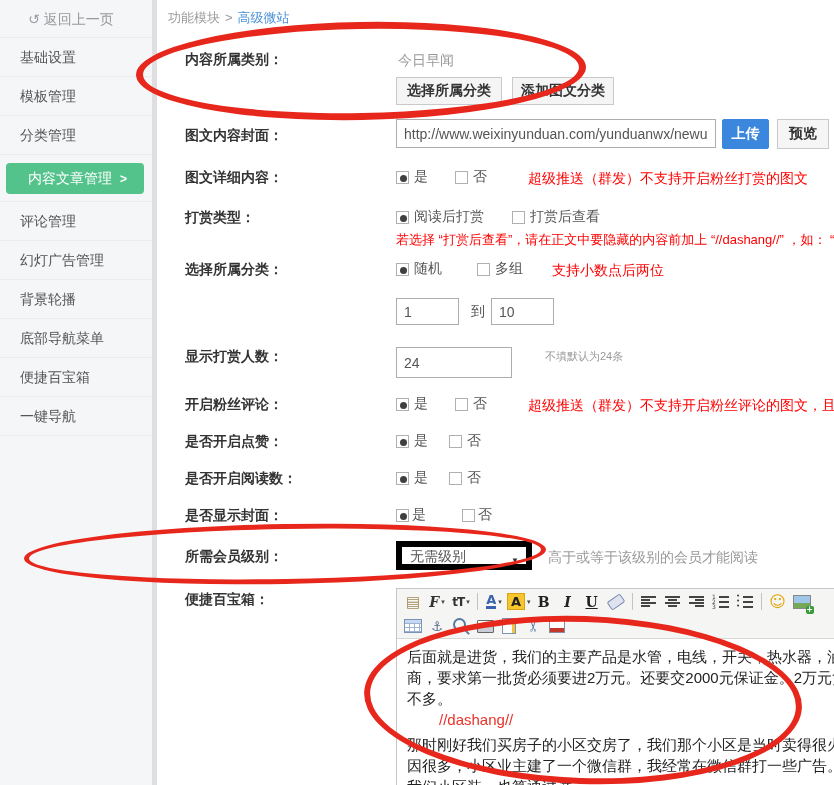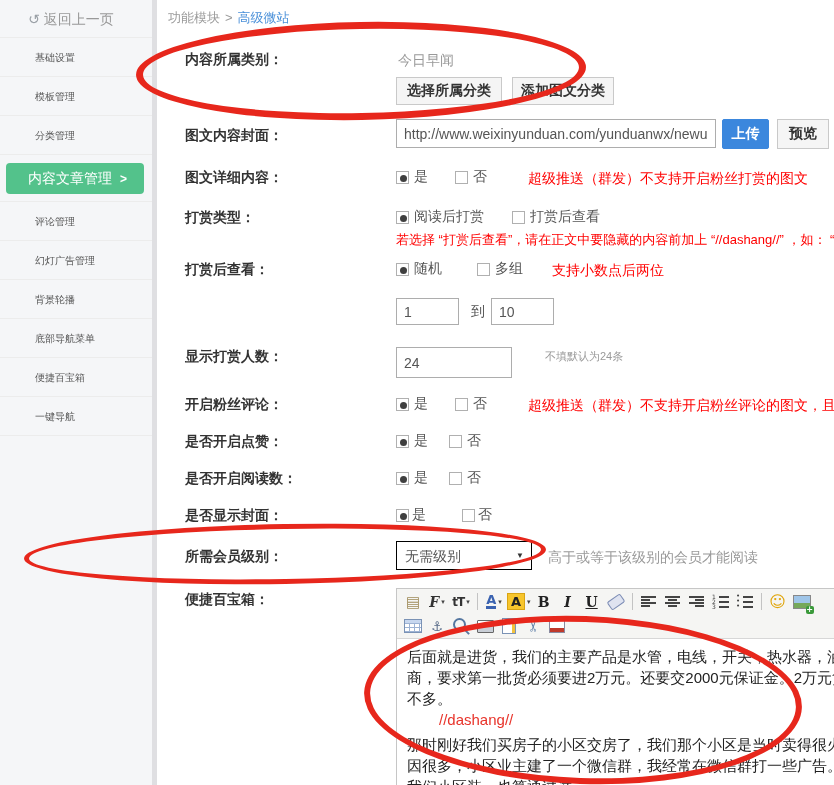--- a/index.html
+++ b/index.html
@@ -4,21 +4,21 @@
 <style>
   * { margin:0; padding:0; box-sizing:border-box; }
   html,body { width:834px; height:785px; font-family:"Liberation Sans","DejaVu Sans",sans-serif; background:#fff; }
   .page { position:relative; width:834px; height:785px; overflow:hidden; background:#fff; }
 
   
   .sidebar { position:absolute; left:0; top:0; width:152px; height:785px; background:#f5f6f8; }
   .v-divider { position:absolute; left:152px; top:0; width:5px; height:785px; background:#dfdfe2; }
   .back { height:38px; line-height:38px; padding-left:28px; font-size:14px; color:#999; border-bottom:1px solid #ececec; cursor:pointer; }
   .back-ic::before { content:"↺"; margin-right:4px; font-size:14px; color:#9aa0a6; }
-  .side-item { height:39px; line-height:39px; padding-left:35px; font-size:10px; color:#555; border-bottom:1px solid #ececec; cursor:pointer; }
+  .side-item { height:39px; line-height:39px; padding-left:20px; font-size:14px; color:#555; border-bottom:1px solid #ececec; cursor:pointer; }
   .side-item-active-wrap { height:47px; border-bottom:1px solid #ececec; position:relative; }
   .side-pill { position:absolute; left:6px; top:8px; width:138px; height:31px; background:#53c28b; border-radius:4px; color:#fff; font-size:14px; line-height:31px; padding-left:22px; cursor:pointer; }
   .chev::before { content:">"; font-weight:bold; font-size:12px; margin-left:8px; color:#fff; }
 
   
   .breadcrumb { position:absolute; left:168px; top:9px; font-size:13px; color:#9a9a9a; }
   .breadcrumb .sep { margin:0 5px; color:#9a9a9a; }
   .breadcrumb a { color:#4a90d9; text-decoration:none; cursor:pointer; }
 
   
@@ -27,21 +27,21 @@
   .note-red { position:absolute; font-size:13px; color:#ff0000; white-space:nowrap; }
   .note-gray { position:absolute; font-size:13px; color:#999; white-space:nowrap; }
   .gbtn { position:absolute; background:#f5f5f5; border:1px solid #c9c9c9; font-size:14px; font-weight:bold; color:#333; text-align:center; cursor:pointer; font-family:Liberation Serif, serif; }
   .bluebtn { position:absolute; background:#3b87dd; border:1px solid #3b87dd; color:#fff; font-size:14px; font-weight:bold; text-align:center; border-radius:2px; cursor:pointer; font-family:inherit; }
   .tin { position:absolute; border:1px solid #adadad; background:#fff; font-size:14px; color:#555; padding:0 7px; font-family:inherit; }
   .ck { position:absolute; width:13px; height:13px; border:1px solid #b0b0b0; background:#fff; cursor:pointer; }
   .ck.dot::after { content:""; position:absolute; left:3px; top:3px; width:7px; height:7px; background:#3f3f3f; border-radius:50%; }
   .cklbl { position:absolute; font-size:14px; color:#555; white-space:nowrap; }
 
   
-  .selwrap { position:absolute; left:396px; top:541px; width:136px; height:29px; border:1px solid #000000; background:#fff; }
+  .selwrap { position:absolute; left:396px; top:541px; width:136px; height:29px; border:6px solid #000000; background:#fff; }
   .selwrap::after { content:"▼"; position:absolute; right:7px; top:9px; font-size:8px; color:#333; pointer-events:none; }
   .selwrap select { width:100%; height:100%; border:none; background:transparent; -webkit-appearance:none; appearance:none; font-size:14px; color:#555; padding-left:8px; font-family:inherit; }
 
   
   .editor { position:absolute; left:396px; top:588px; width:900px; height:300px; border:1px solid #c6c6c6; background:#fff; }
   .toolbar { background:#f5f5f3; padding:2px 4px; display:flex; align-items:center; height:25px; }
   .toolbar.tb2 { border-bottom:1px solid #d7d7d7; }
   .tb { position:relative; display:inline-flex; align-items:center; justify-content:center; min-width:22px; height:21px; margin:0 1px; cursor:pointer; font-family:"DejaVu Sans",sans-serif; }
   .tbsep { width:1px; height:17px; background:#c3c3c3; margin:0 4px; }
   .car::after { content:"▾"; font-size:7px; color:#444; margin-left:2px; }
@@ -143,21 +143,21 @@
   <span class="cklbl" style="left:473px;top:168px">否</span>
   <div class="note-red" style="left:528px;top:170px;font-size:14px">超级推送（群发）不支持开启粉丝打赏的图文</div>
 
   <div class="lbl" style="top:209px">打赏类型：</div>
   <span class="ck dot" style="left:396px;top:211px"></span>
   <span class="cklbl" style="left:414px;top:208px">阅读后打赏</span>
   <span class="ck" style="left:512px;top:211px"></span>
   <span class="cklbl" style="left:530px;top:208px">打赏后查看</span>
   <div class="note-red" style="left:396px;top:231px">若选择 “打赏后查看”，请在正文中要隐藏的内容前加上 “//dashang//” ，如： “可</div>
 
-  <div class="lbl" style="top:261px">打赏后查看：</div>
+  <div class="lbl" style="top:261px">选择所属分类：</div>
   <span class="ck dot" style="left:396px;top:263px"></span>
   <span class="cklbl" style="left:414px;top:260px">随机</span>
   <span class="ck" style="left:477px;top:263px"></span>
   <span class="cklbl" style="left:495px;top:260px">多组</span>
   <div class="note-red" style="left:552px;top:262px;font-size:14px">支持小数点后两位</div>
   <input class="tin" style="left: 396px; top: 298px; width: 63px; height: 27px;" value="1">
   <span class="cklbl" style="left:471px;top:303px">到</span>
   <input class="tin" style="left: 491px; top: 298px; width: 63px; height: 27px;" value="10">
 
   <div class="lbl" style="top:348px">显示打赏人数：</div>

